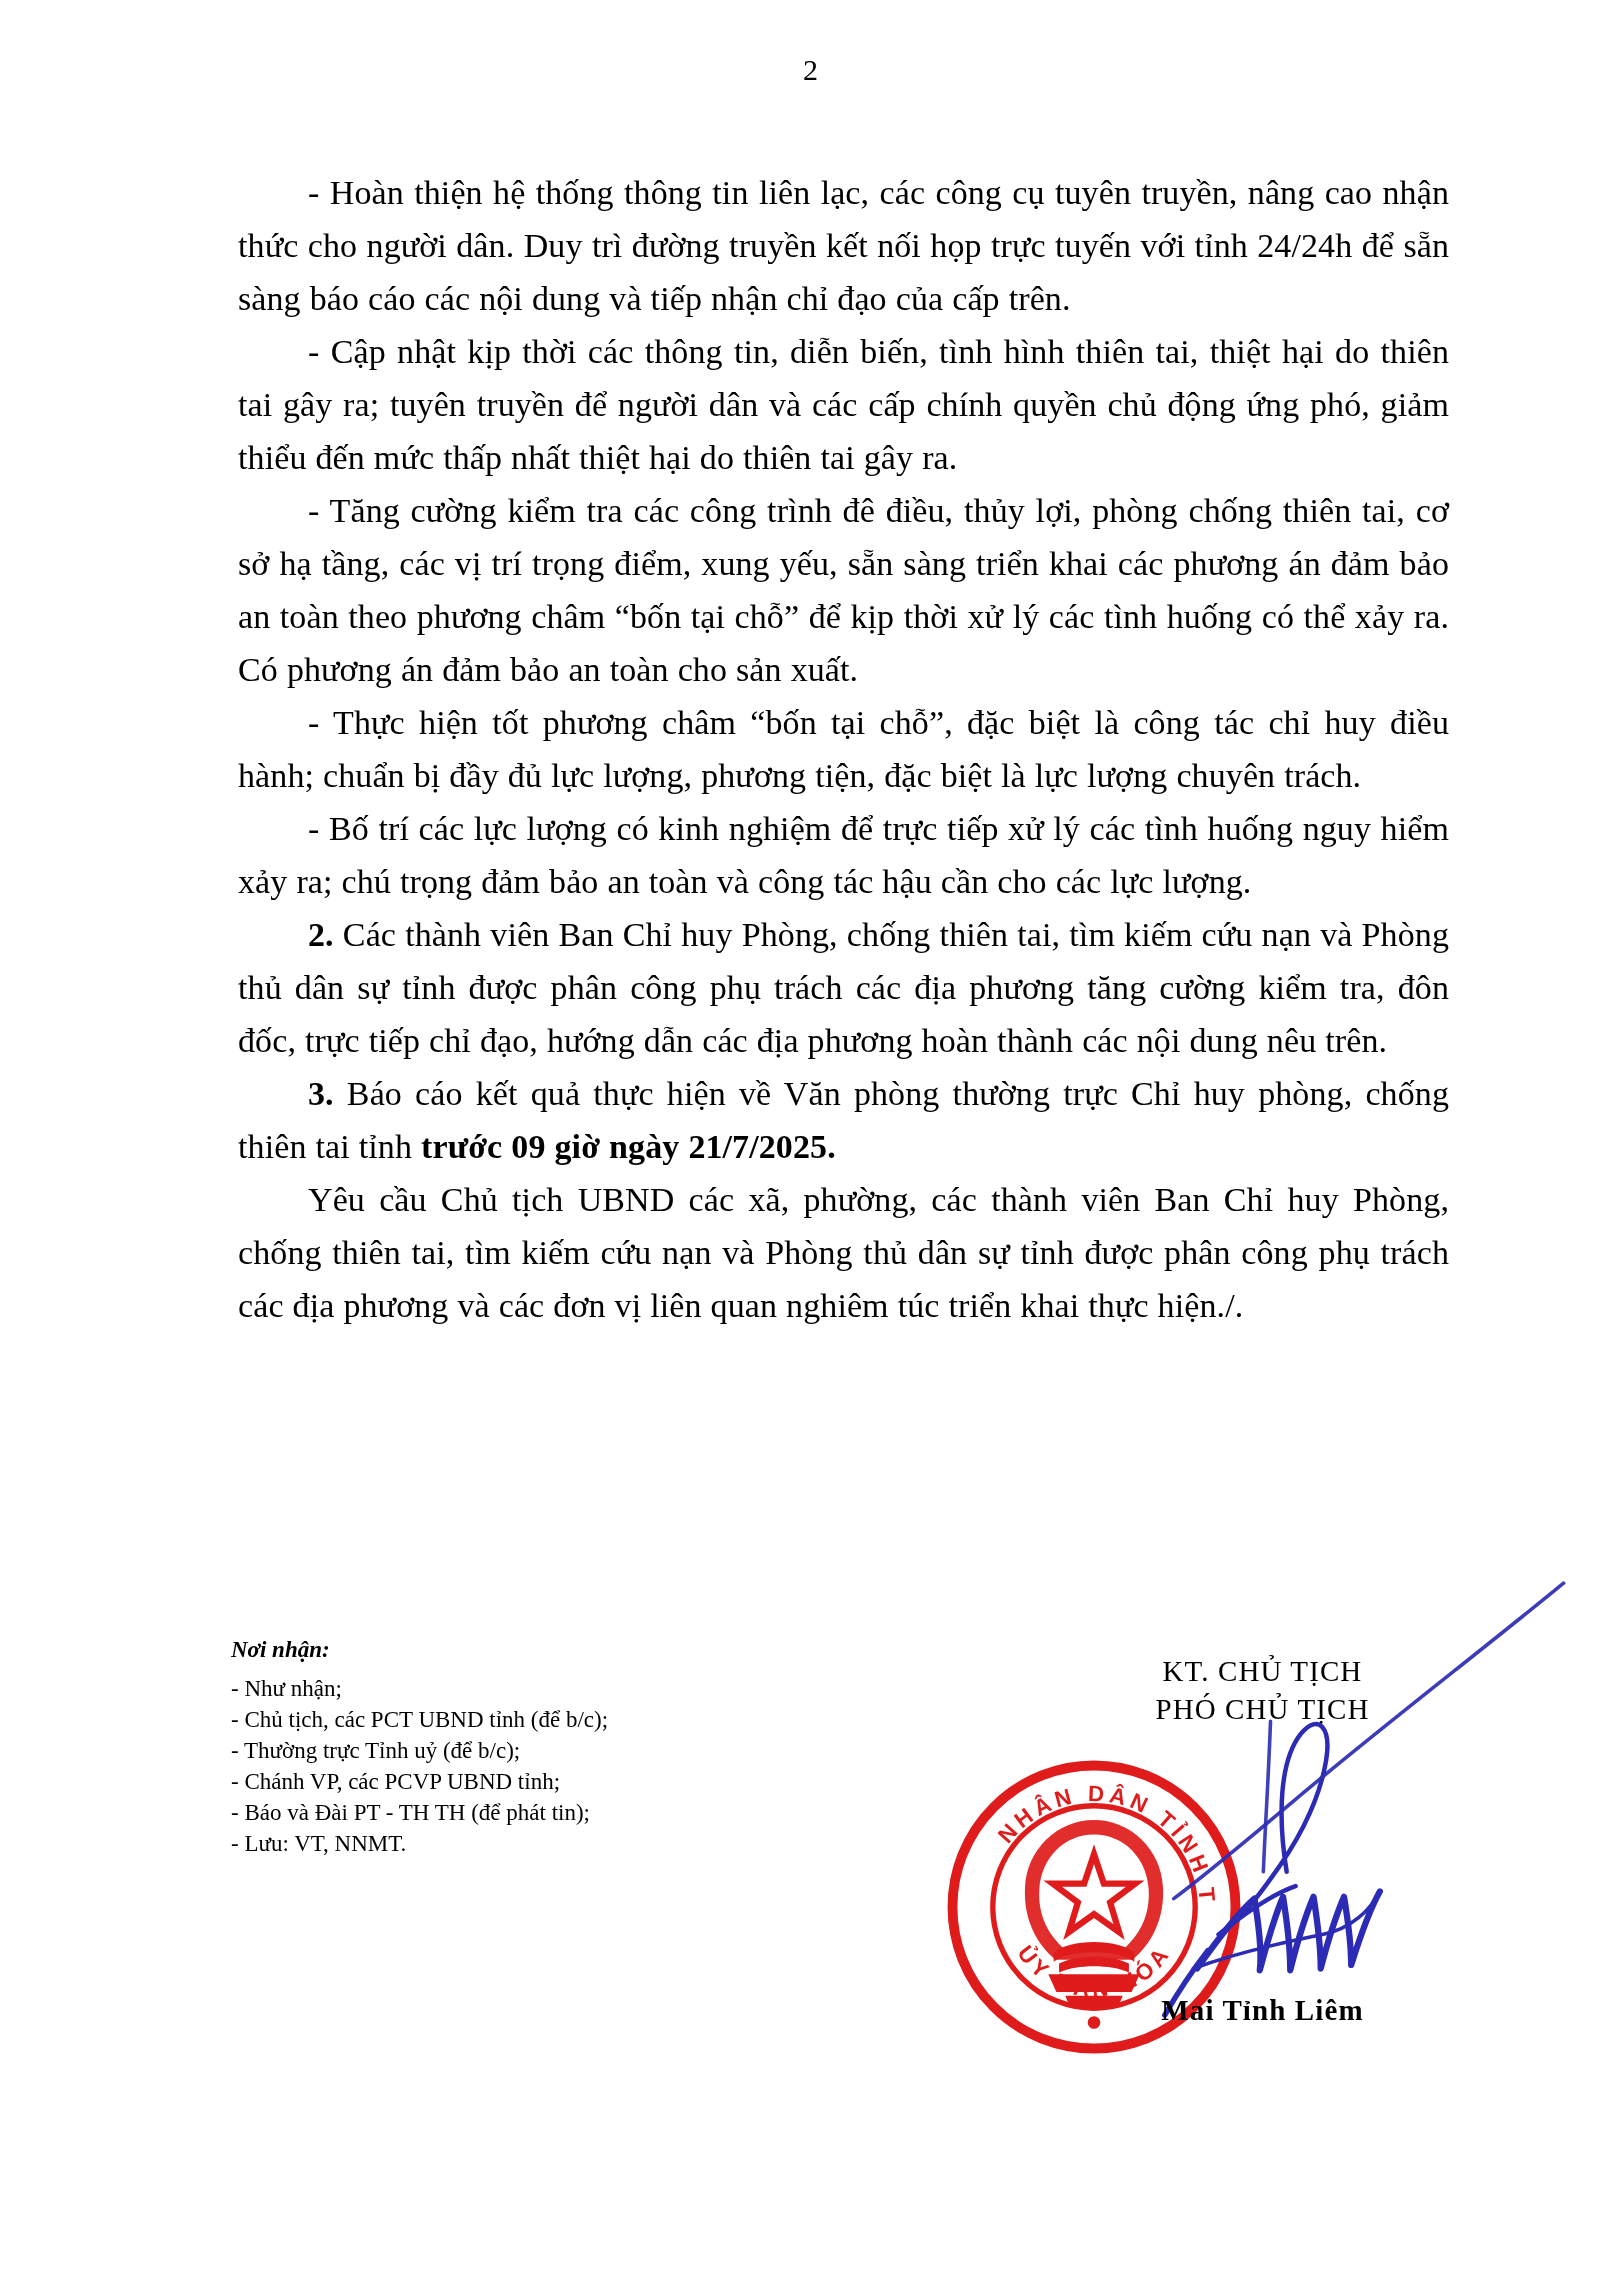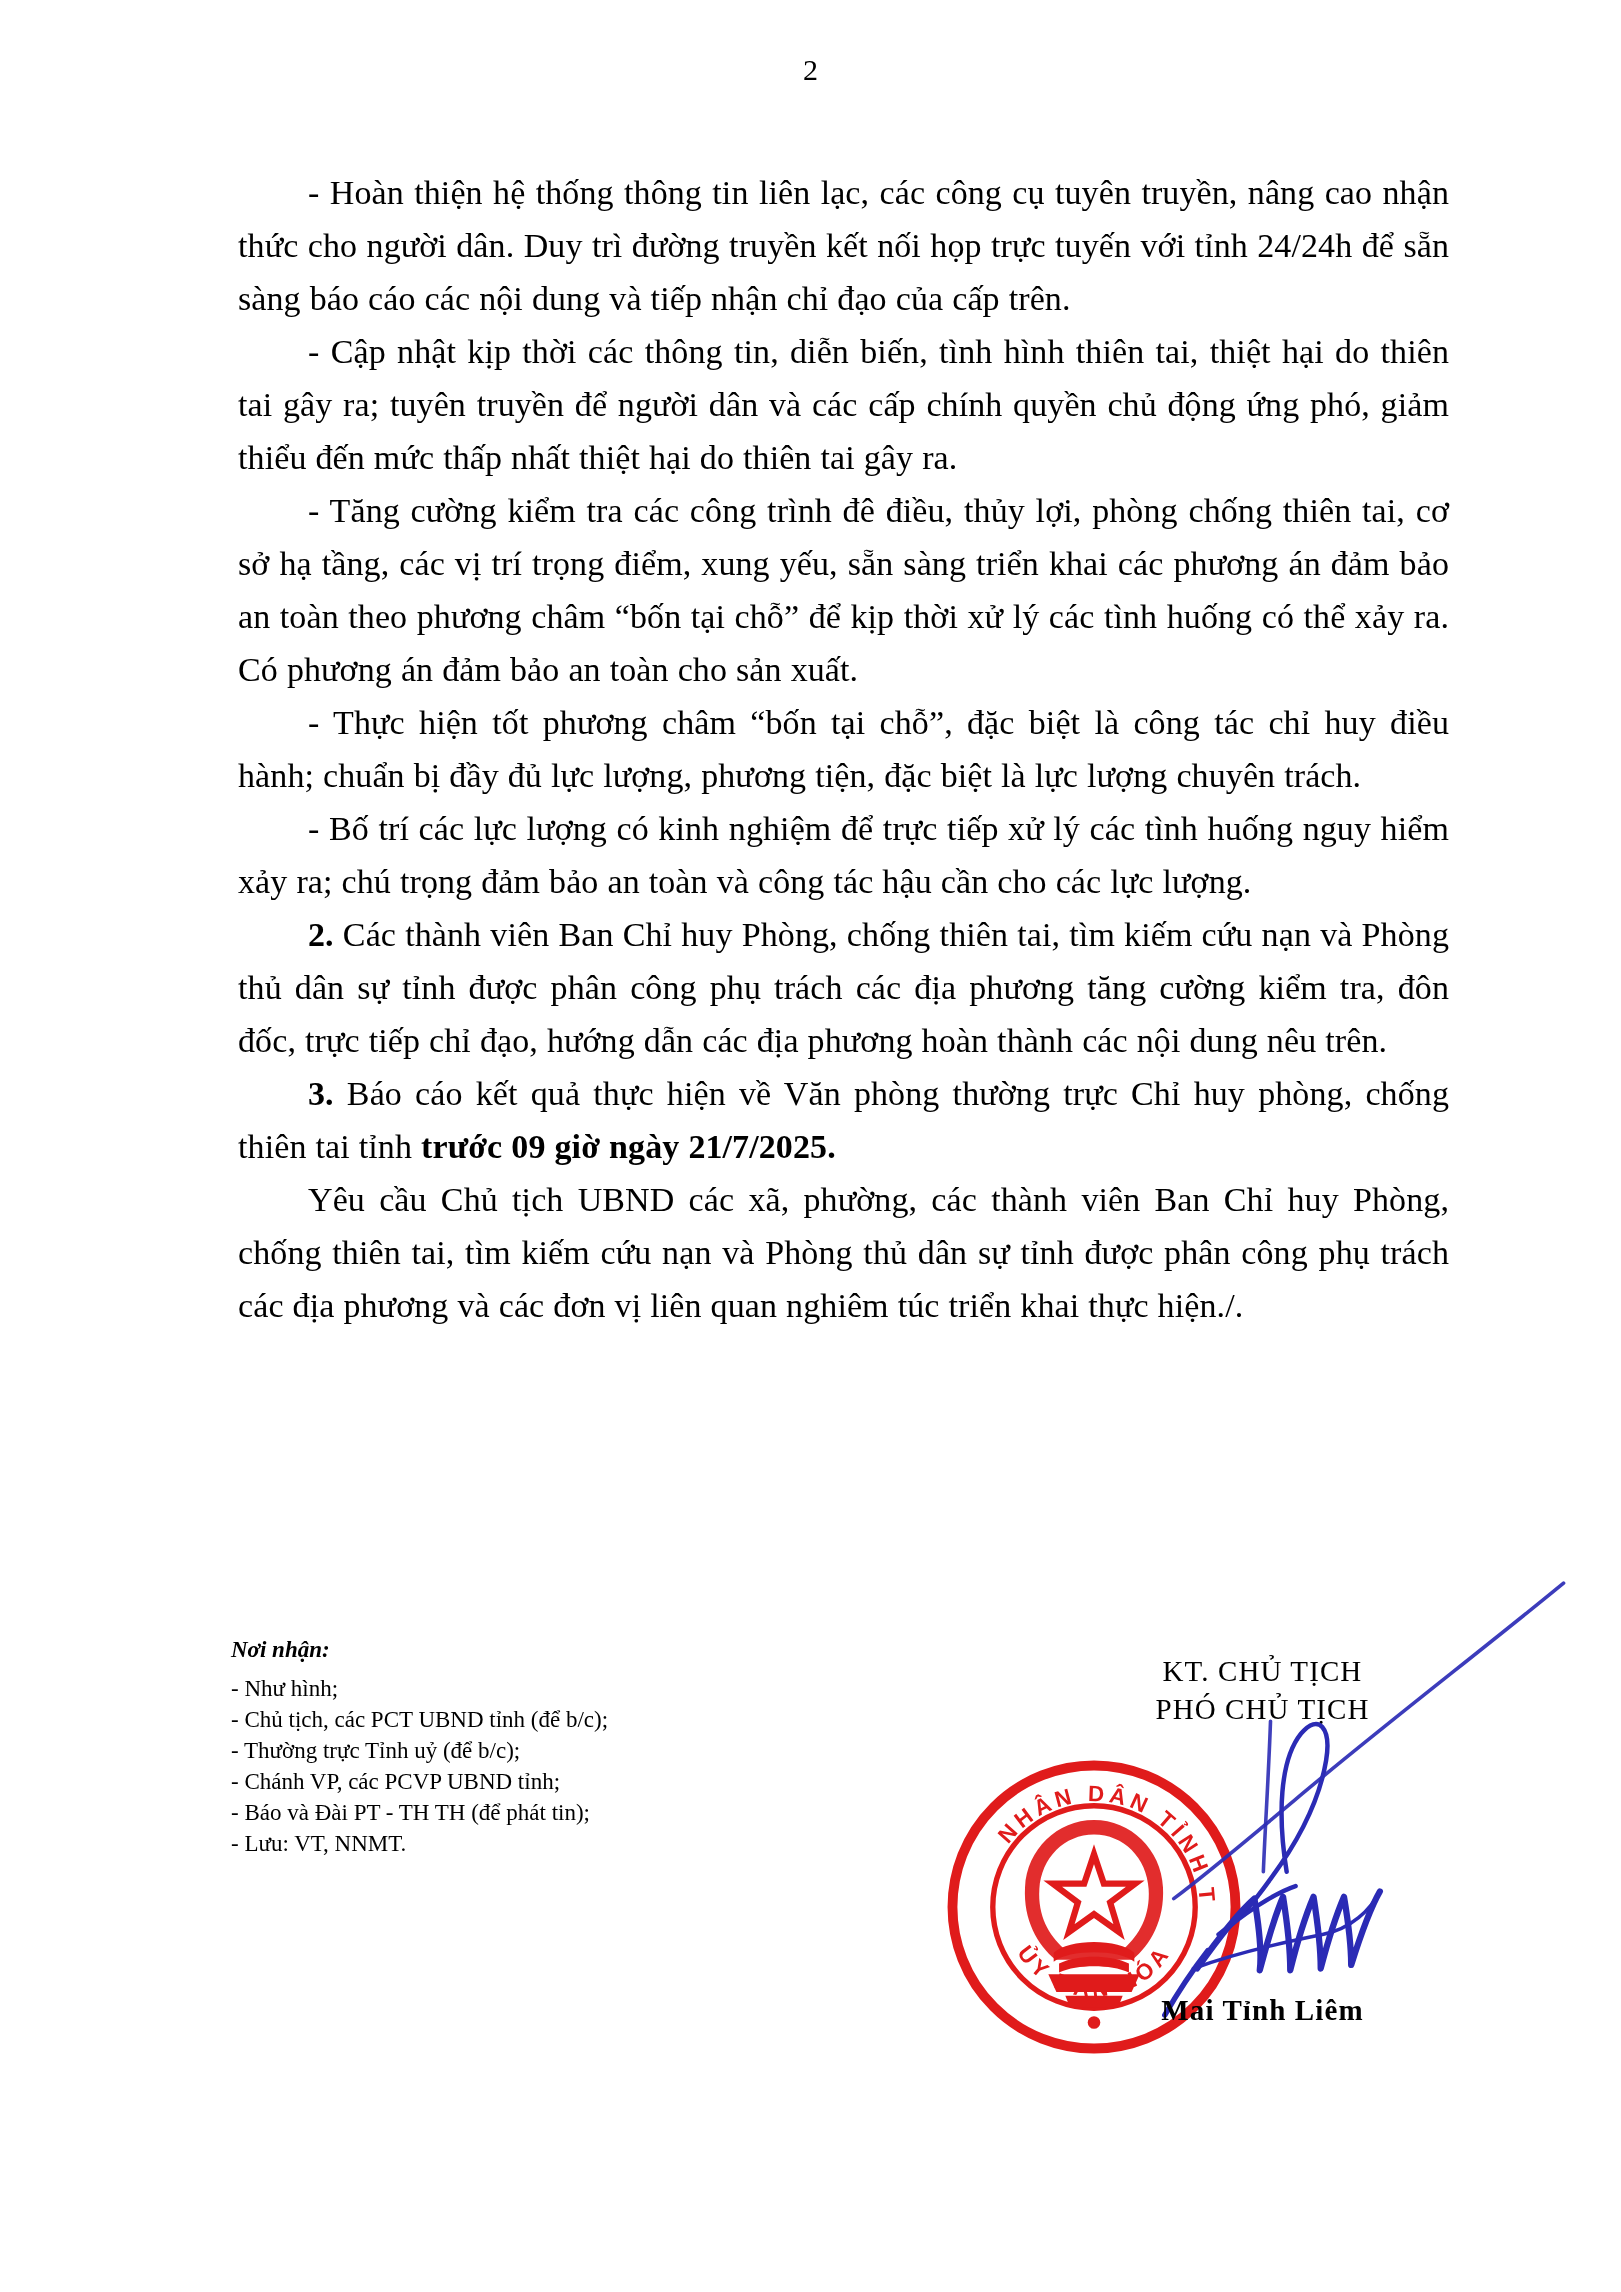--- a/index.html
+++ b/index.html
@@ -136,21 +136,21 @@
     <p class="para"><b class="bold">3.</b><span> Báo cáo kết quả thực hiện về Văn phòng thường trực Chỉ huy phòng, chống thiên tai tỉnh </span><b class="bold">trước 09 giờ ngày 21/7/2025.</b></p>
 
     <p class="para">Yêu cầu Chủ tịch UBND các xã, phường, các thành viên Ban Chỉ huy Phòng, chống thiên tai, tìm kiếm cứu nạn và Phòng thủ dân sự tỉnh được phân công phụ trách các địa phương và các đơn vị liên quan nghiêm túc triển khai thực hiện./.</p>
 
   </div>
 
   <div class="footer">
 
     <div class="recipients">
       <div class="recipients-title">Nơi nhận:</div>
-      <div class="recipients-item">- Như hình;</div>
+      <div class="recipients-item">- Như nhận;</div>
       <div class="recipients-item">- Chủ tịch, các PCT UBND tỉnh (để b/c);</div>
       <div class="recipients-item">- Thường trực Tỉnh uỷ (để b/c);</div>
       <div class="recipients-item">- Chánh VP, các PCVP UBND tỉnh;</div>
       <div class="recipients-item">- Báo và Đài PT - TH TH (để phát tin);</div>
       <div class="recipients-item">- Lưu: VT, NNMT.</div>
     </div>
 
     <div class="sign-block">
       <div class="sign-role-1">KT. CHỦ TỊCH</div>
       <div class="sign-role-2">PHÓ CHỦ TỊCH</div>

